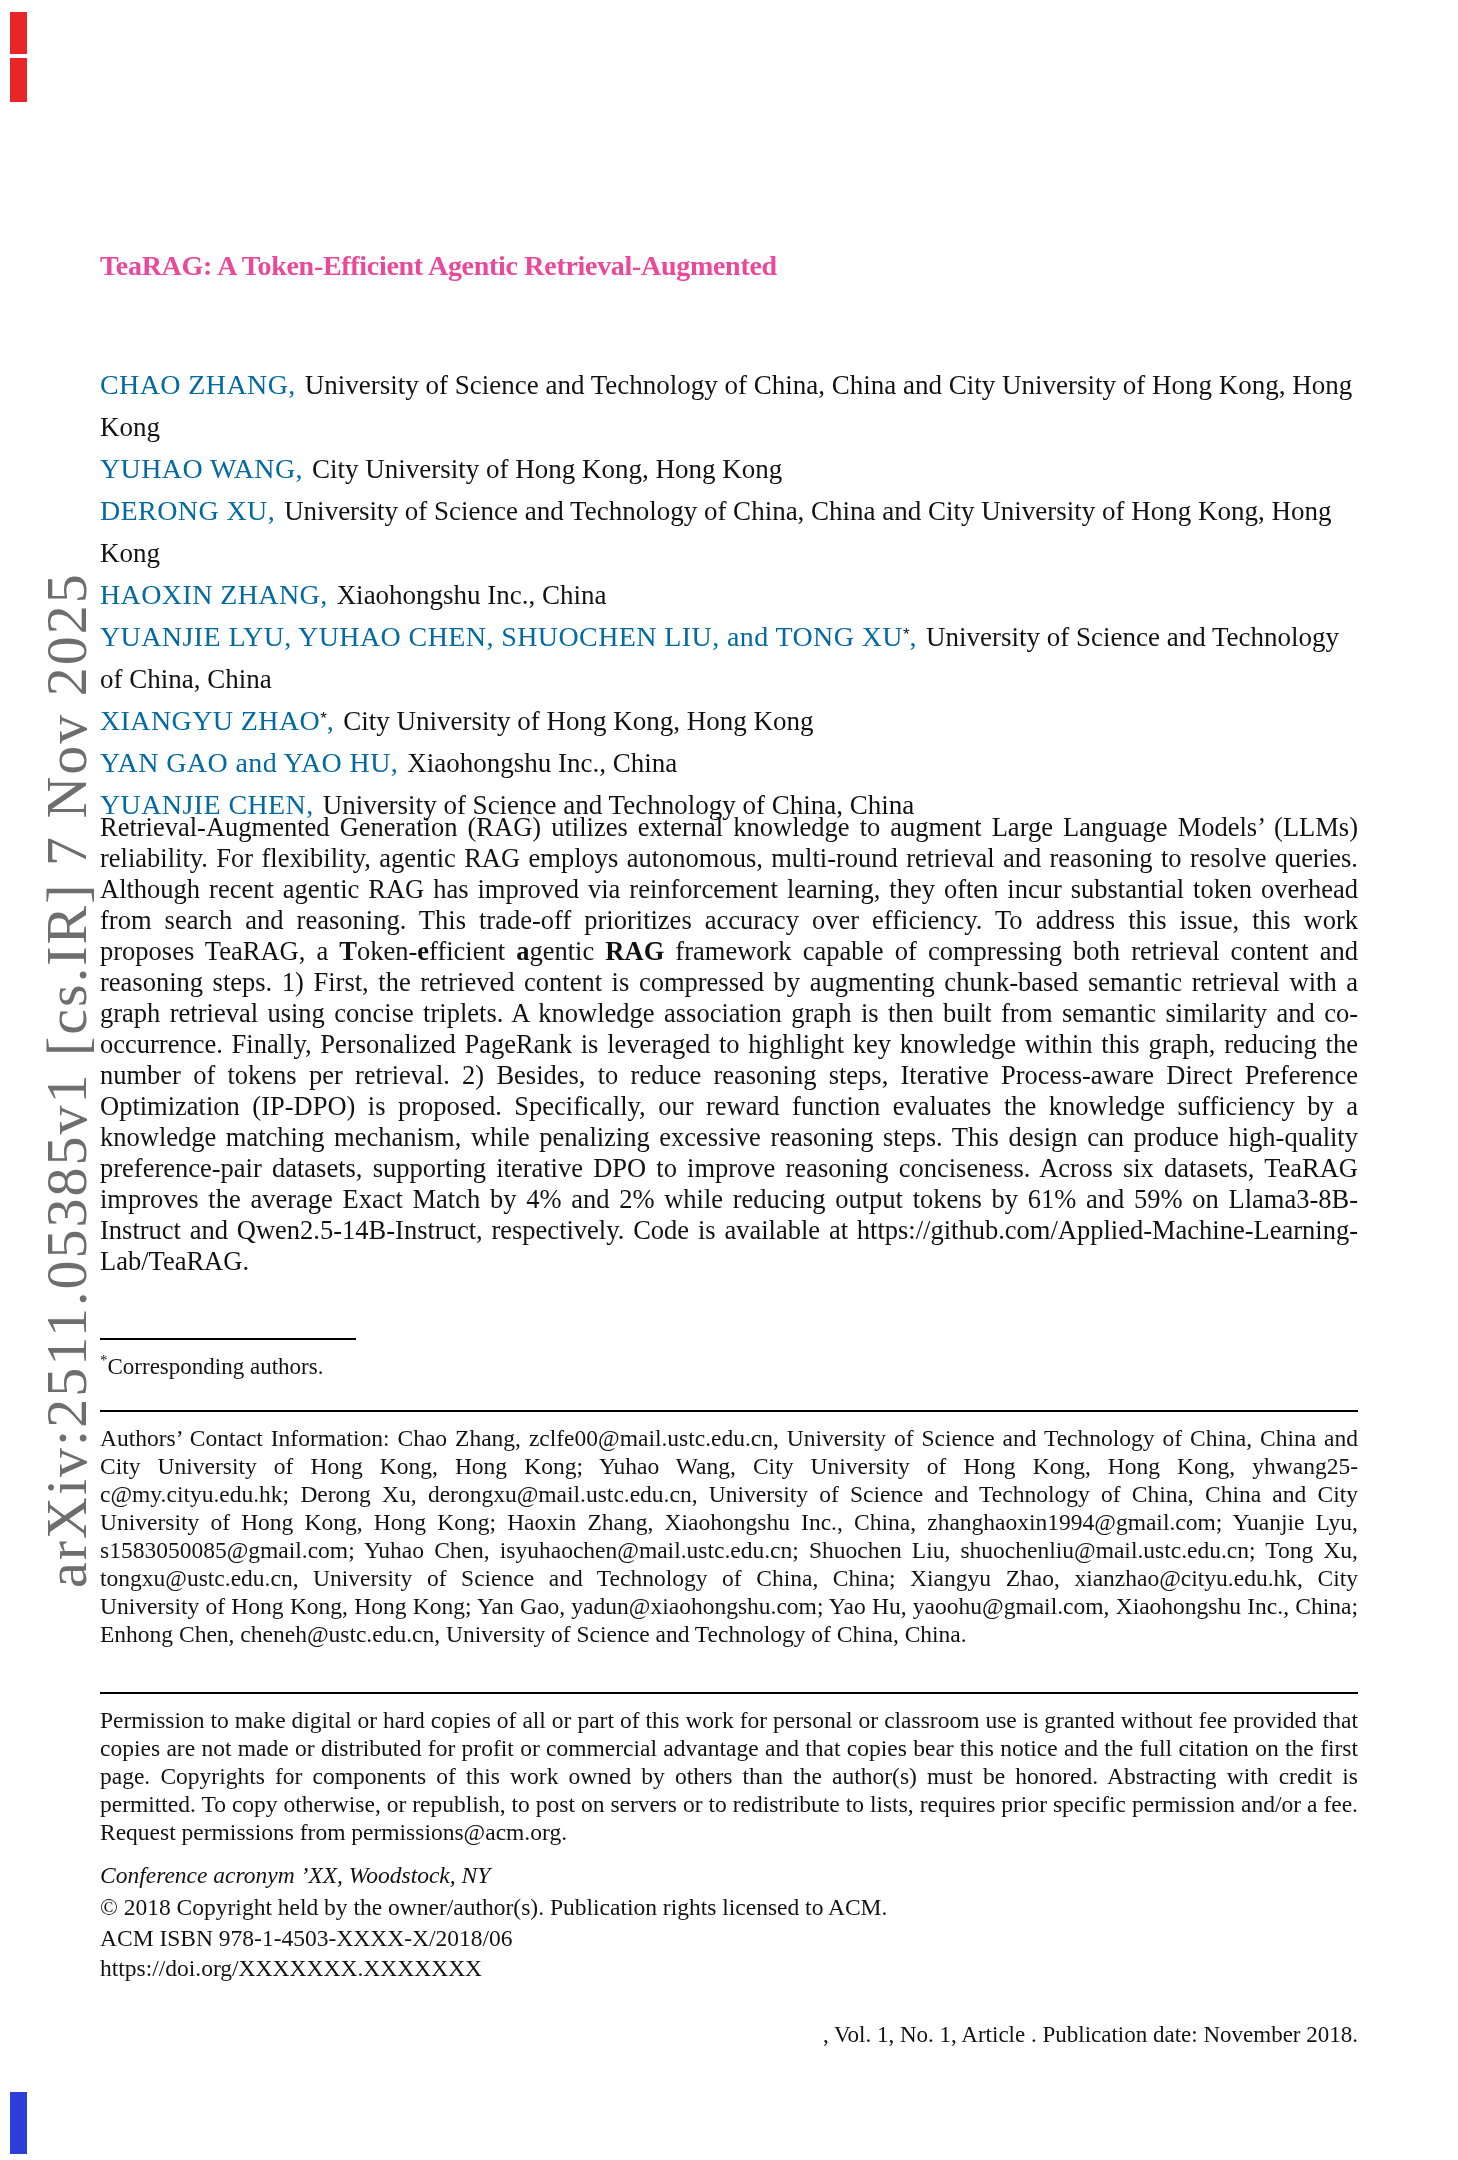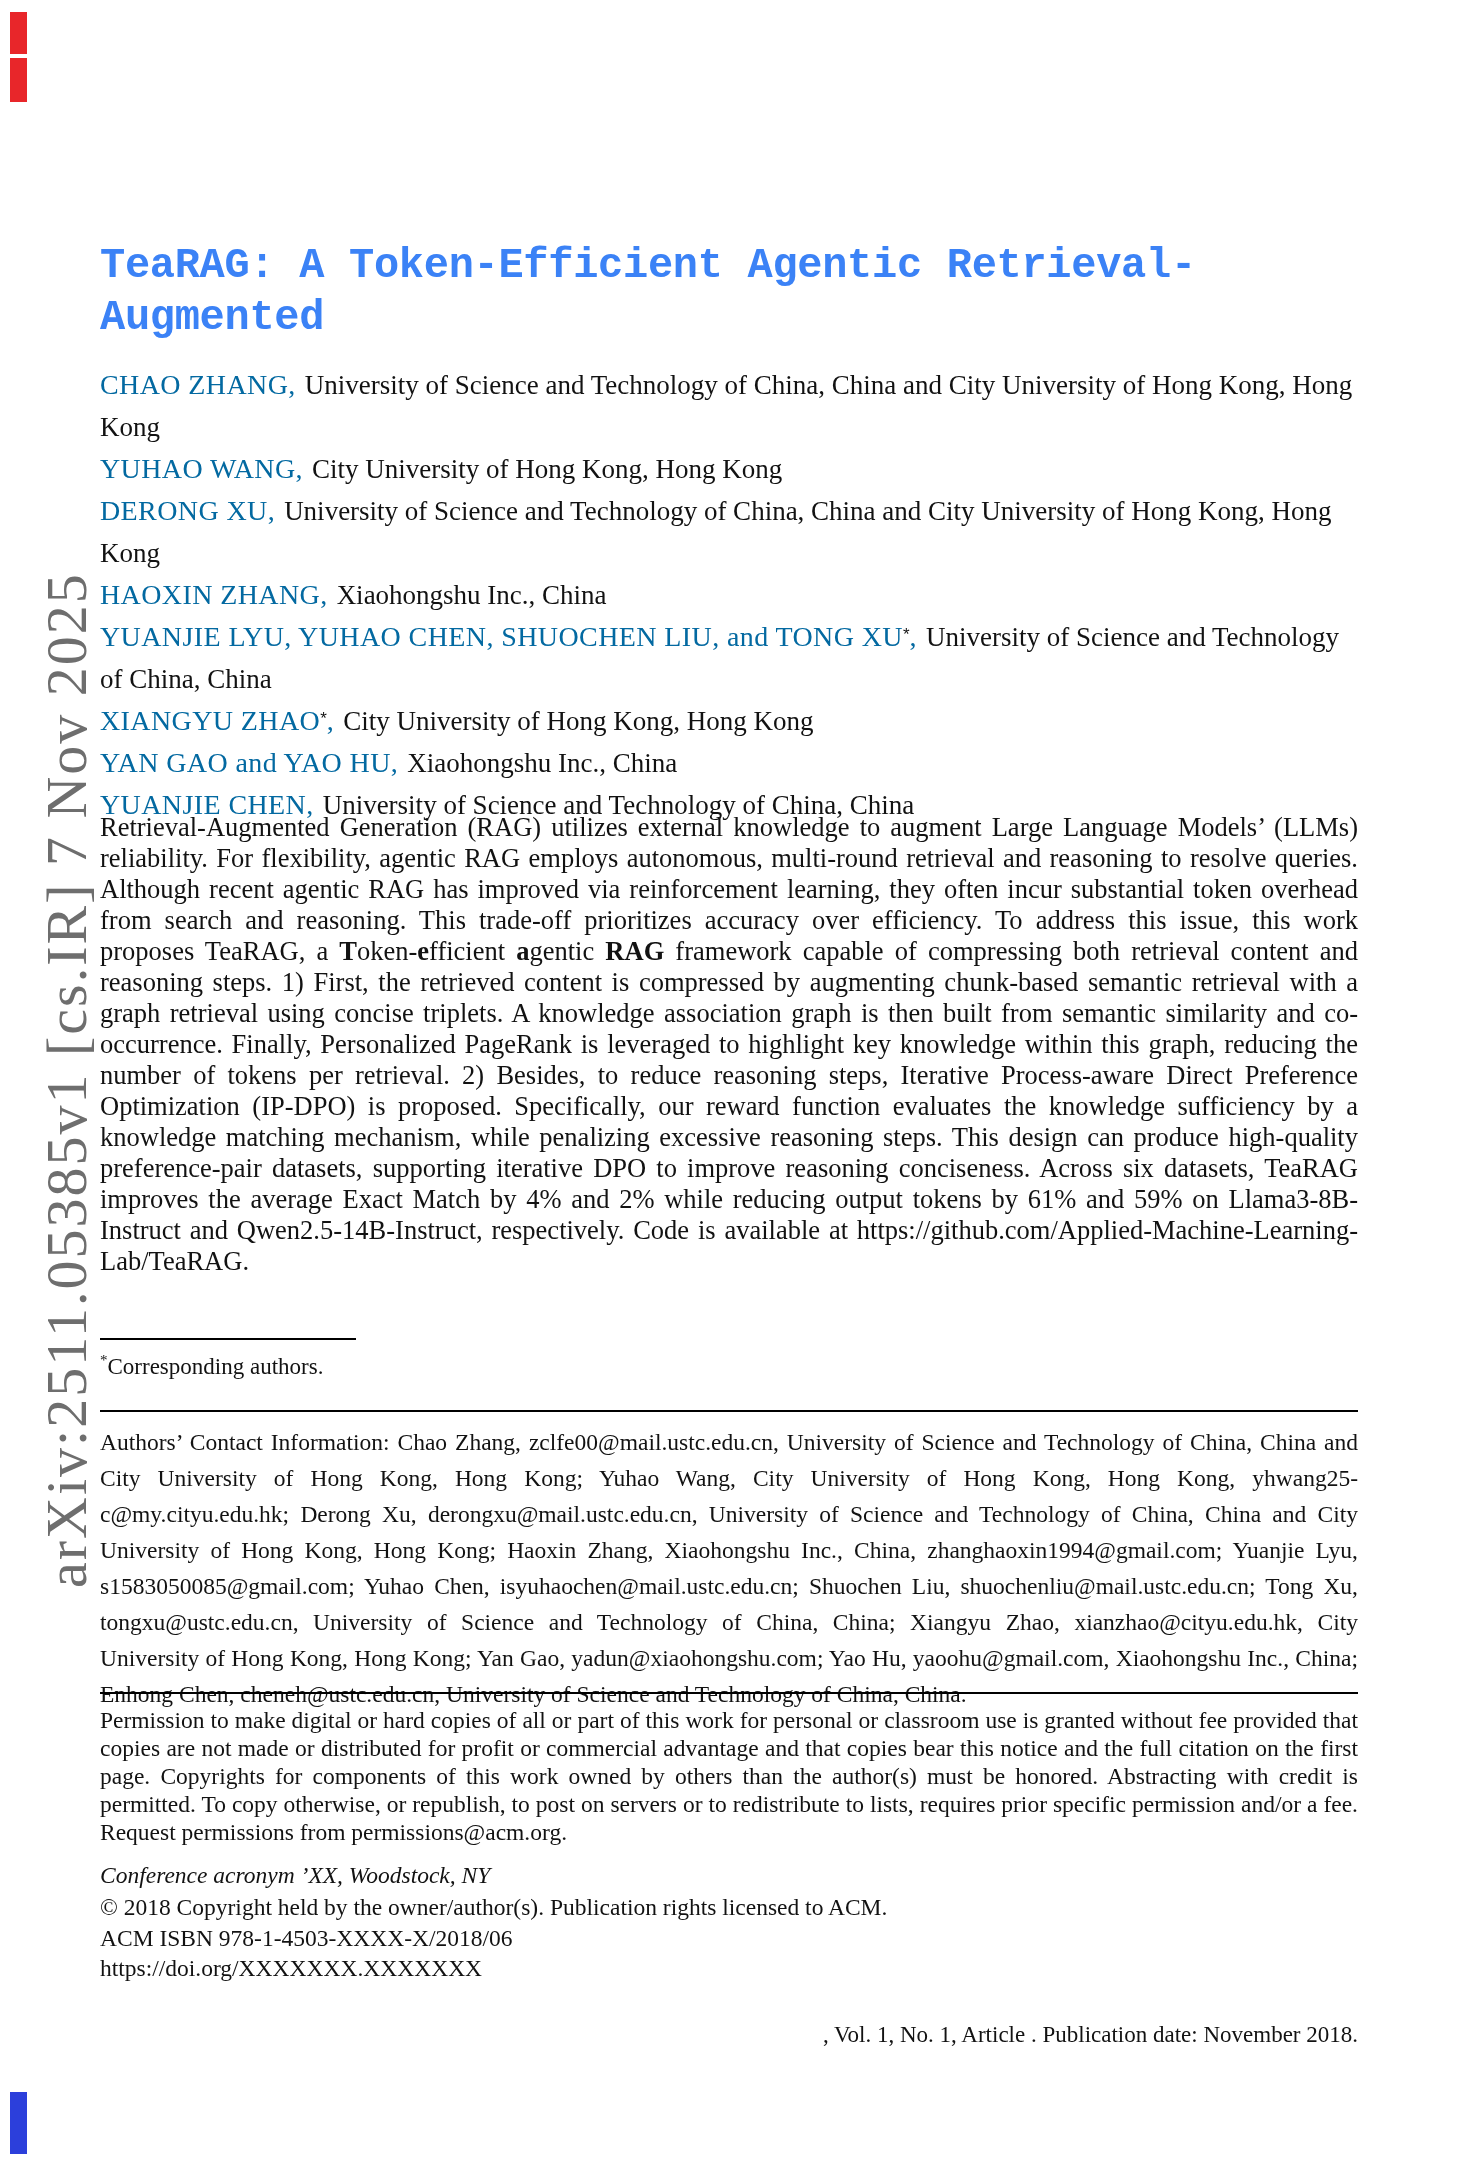--- a/index.html
+++ b/index.html
@@ -18,23 +18,23 @@
   .watermark {
     position:absolute; left:33px; top:1588px;
     transform:rotate(-90deg); transform-origin:0 0;
     white-space:nowrap;
     font-family:"Liberation Serif", serif;
     font-size:58px; letter-spacing:2px; color:#6e6e6e;
   }
 
   .title {
     top:240px;
-    font-family:Liberation Mono, monospace;
-    font-weight:bold; font-size:42px; line-height:52px;
-    letter-spacing:-0.3px; color:#3b82f6;
+    font-family:Liberation Serif, serif;
+    font-weight:bold; font-size:28px; line-height:52px;
+    letter-spacing:-0.3px; color:#ec4899;
   }
 
   .authors { top:366px; }
   .author-line { line-height:38px; }
   .aname {
     font-family:Liberation Serif, serif;
     font-size:28px; letter-spacing:0.4px; color:#0369a1;
   }
   .amark {
     font-family:"Liberation Sans", sans-serif;
@@ -51,21 +51,21 @@
   .rule { border:none; border-top:2px solid #000; margin:0; }
   .fnrule { top:1338px; width:256px; }
   .rule-full-1 { top:1410px; }
   .rule-full-2 { top:1692px; }
 
   .footnote { top:1352px; font-size:23px; }
   .footnote sup { font-size:15px; }
 
   .contact {
     top:1424px; margin:0;
-    font-size:23.5px; line-height:36px; text-align:justify;
+    font-size:23.5px; line-height:28px; text-align:justify;
   }
 
   .permission {
     top:1706px; margin:0;
     font-size:23.5px; line-height:28px; text-align:justify;
   }
   .conference { top:1862px; font-size:23.5px; font-style:italic; }
   .copyright  { top:1894px; font-size:23.5px; }
   .isbn       { top:1925px; font-size:23.5px; }
   .doi        { top:1955px; font-size:23.5px; }

